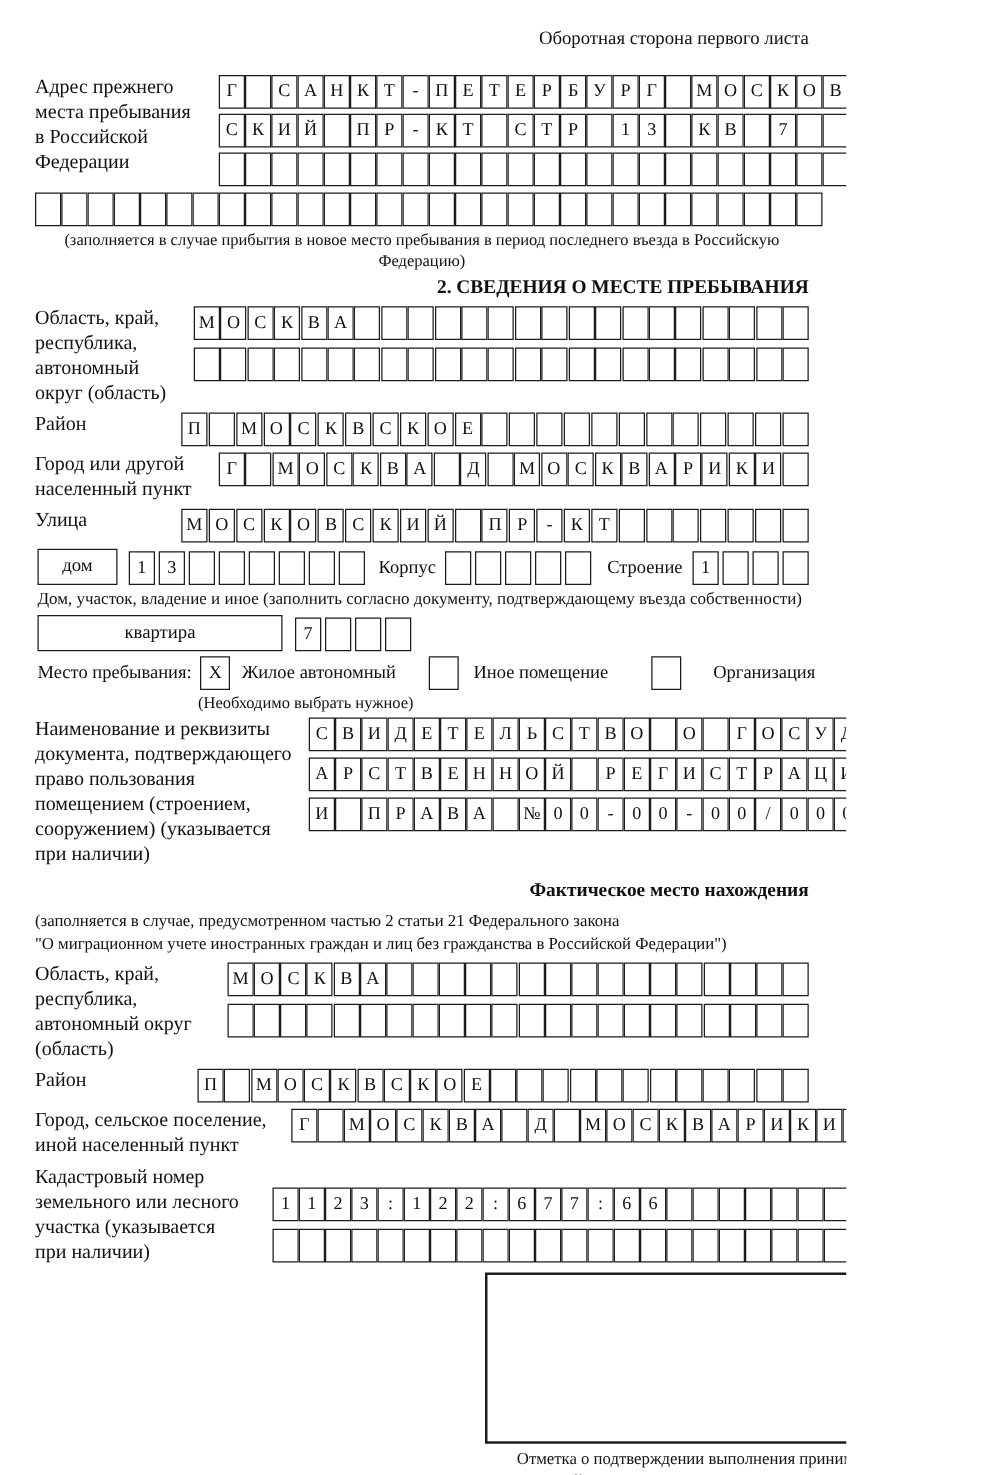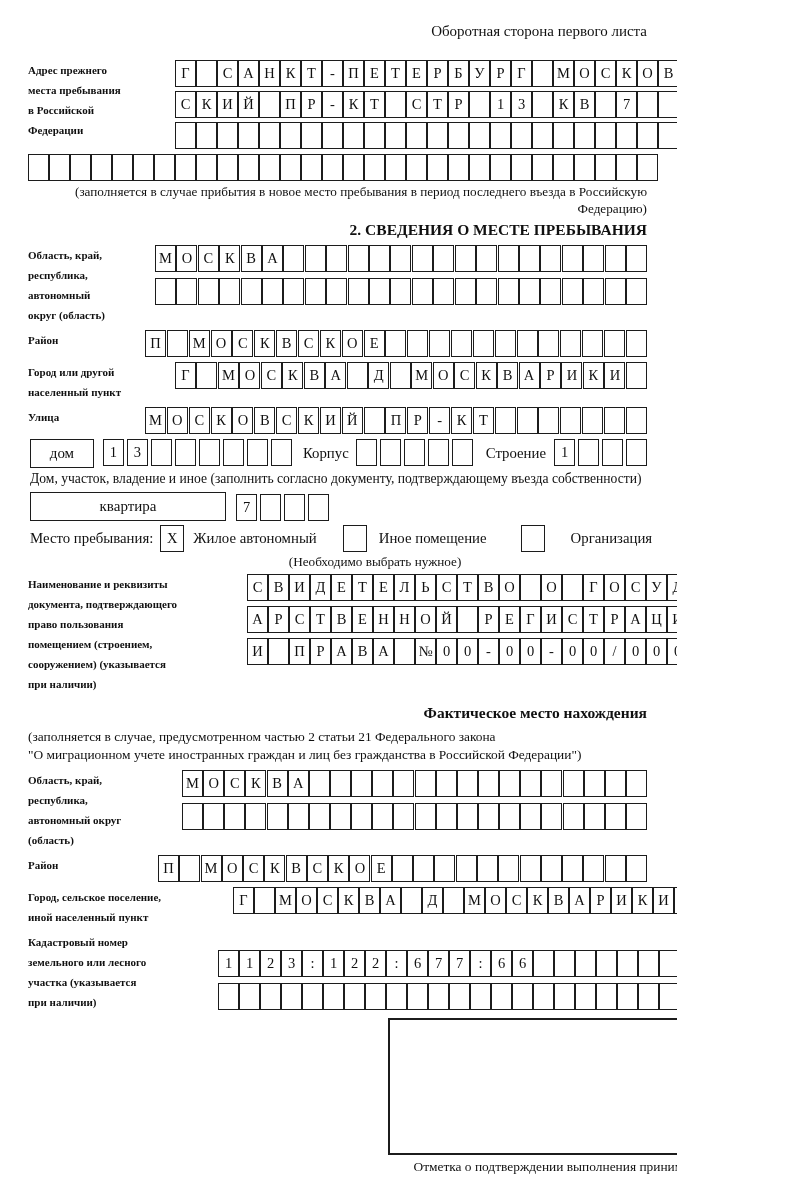--- a/index.html
+++ b/index.html
@@ -4,30 +4,30 @@
 <style>
   * { margin:0; padding:0; box-sizing:border-box; }
   html,body { background:#fff; }
   .page {
     position:relative; width:677px; height:1180px; overflow:hidden;
     padding:22px 30px 0 28px; background:#fff; color:#101010;
     font-family:"Liberation Serif","DejaVu Serif",serif;
   }
   .top-note { text-align:right; font-size:15px; line-height:18px; margin-bottom:20px; }
   .field { display:flex; margin-bottom:5px; }
-  .label { font-size:11px; line-height:20px; white-space:pre-line;font-weight:bold; }
+  .label { font-size:16px; line-height:20px; white-space:pre-line; }
   .rows { flex:1; display:flex; flex-direction:column; gap:4px; }
   .row-sb { display:flex; justify-content:space-between; }
   .row-gap { display:flex; gap:3px; }
   .cell {
     flex:0 0 auto; width:21px; height:27px; border:1.7px solid #1c1c1c;
     display:flex; align-items:center; justify-content:center;
     font-size:14.5px; background:#fff;
   }
-  .caption { font-size:13.2px; line-height:17px; text-align:right; margin:2px 0 4px 0; }
+  .caption { font-size:13.2px; line-height:17px; text-align:center; margin:2px 0 4px 0; }
   .caption-left { font-size:13.6px; line-height:17px; text-align:left; margin:2px 0 5px 2px; }
   .sec-title { text-align:right; font-weight:bold; font-size:15.5px; margin:4px 0 6px 0; }
   .typebox {
     border:1.7px solid #1c1c1c; height:29px; display:flex; align-items:center;
     justify-content:center; font-size:15px; background:#fff;
   }
   .inline-lbl { font-size:14.8px; line-height:28px; white-space:nowrap; }
   .stay-row { display:flex; align-items:flex-end; margin:3px 0 0 2px; }
   .checkbox { width:24px; height:27px; }
   .subtitle { font-size:13.4px; line-height:18px; white-space:pre-line; margin-bottom:6px; }
@@ -309,21 +309,21 @@
           <div class="cell"></div>
           <div class="cell"></div>
           <div class="cell"></div>
           <div class="cell"></div>
           <div class="cell"></div>
           <div class="cell"></div>
         </div>
       </div>
   </div>
 
-  <div class="row-gap" style="align-items:flex-start; margin:2px 0 2px 2px">
+  <div class="row-gap" style="align-items:flex-end; margin:2px 0 2px 2px">
     <div class="typebox" style="width:182px">дом</div>
     <div class="row-gap" style="margin-left:6px">
         <div class="cell">1</div>
         <div class="cell">3</div>
         <div class="cell"></div>
         <div class="cell"></div>
         <div class="cell"></div>
         <div class="cell"></div>
         <div class="cell"></div>
         <div class="cell"></div>

